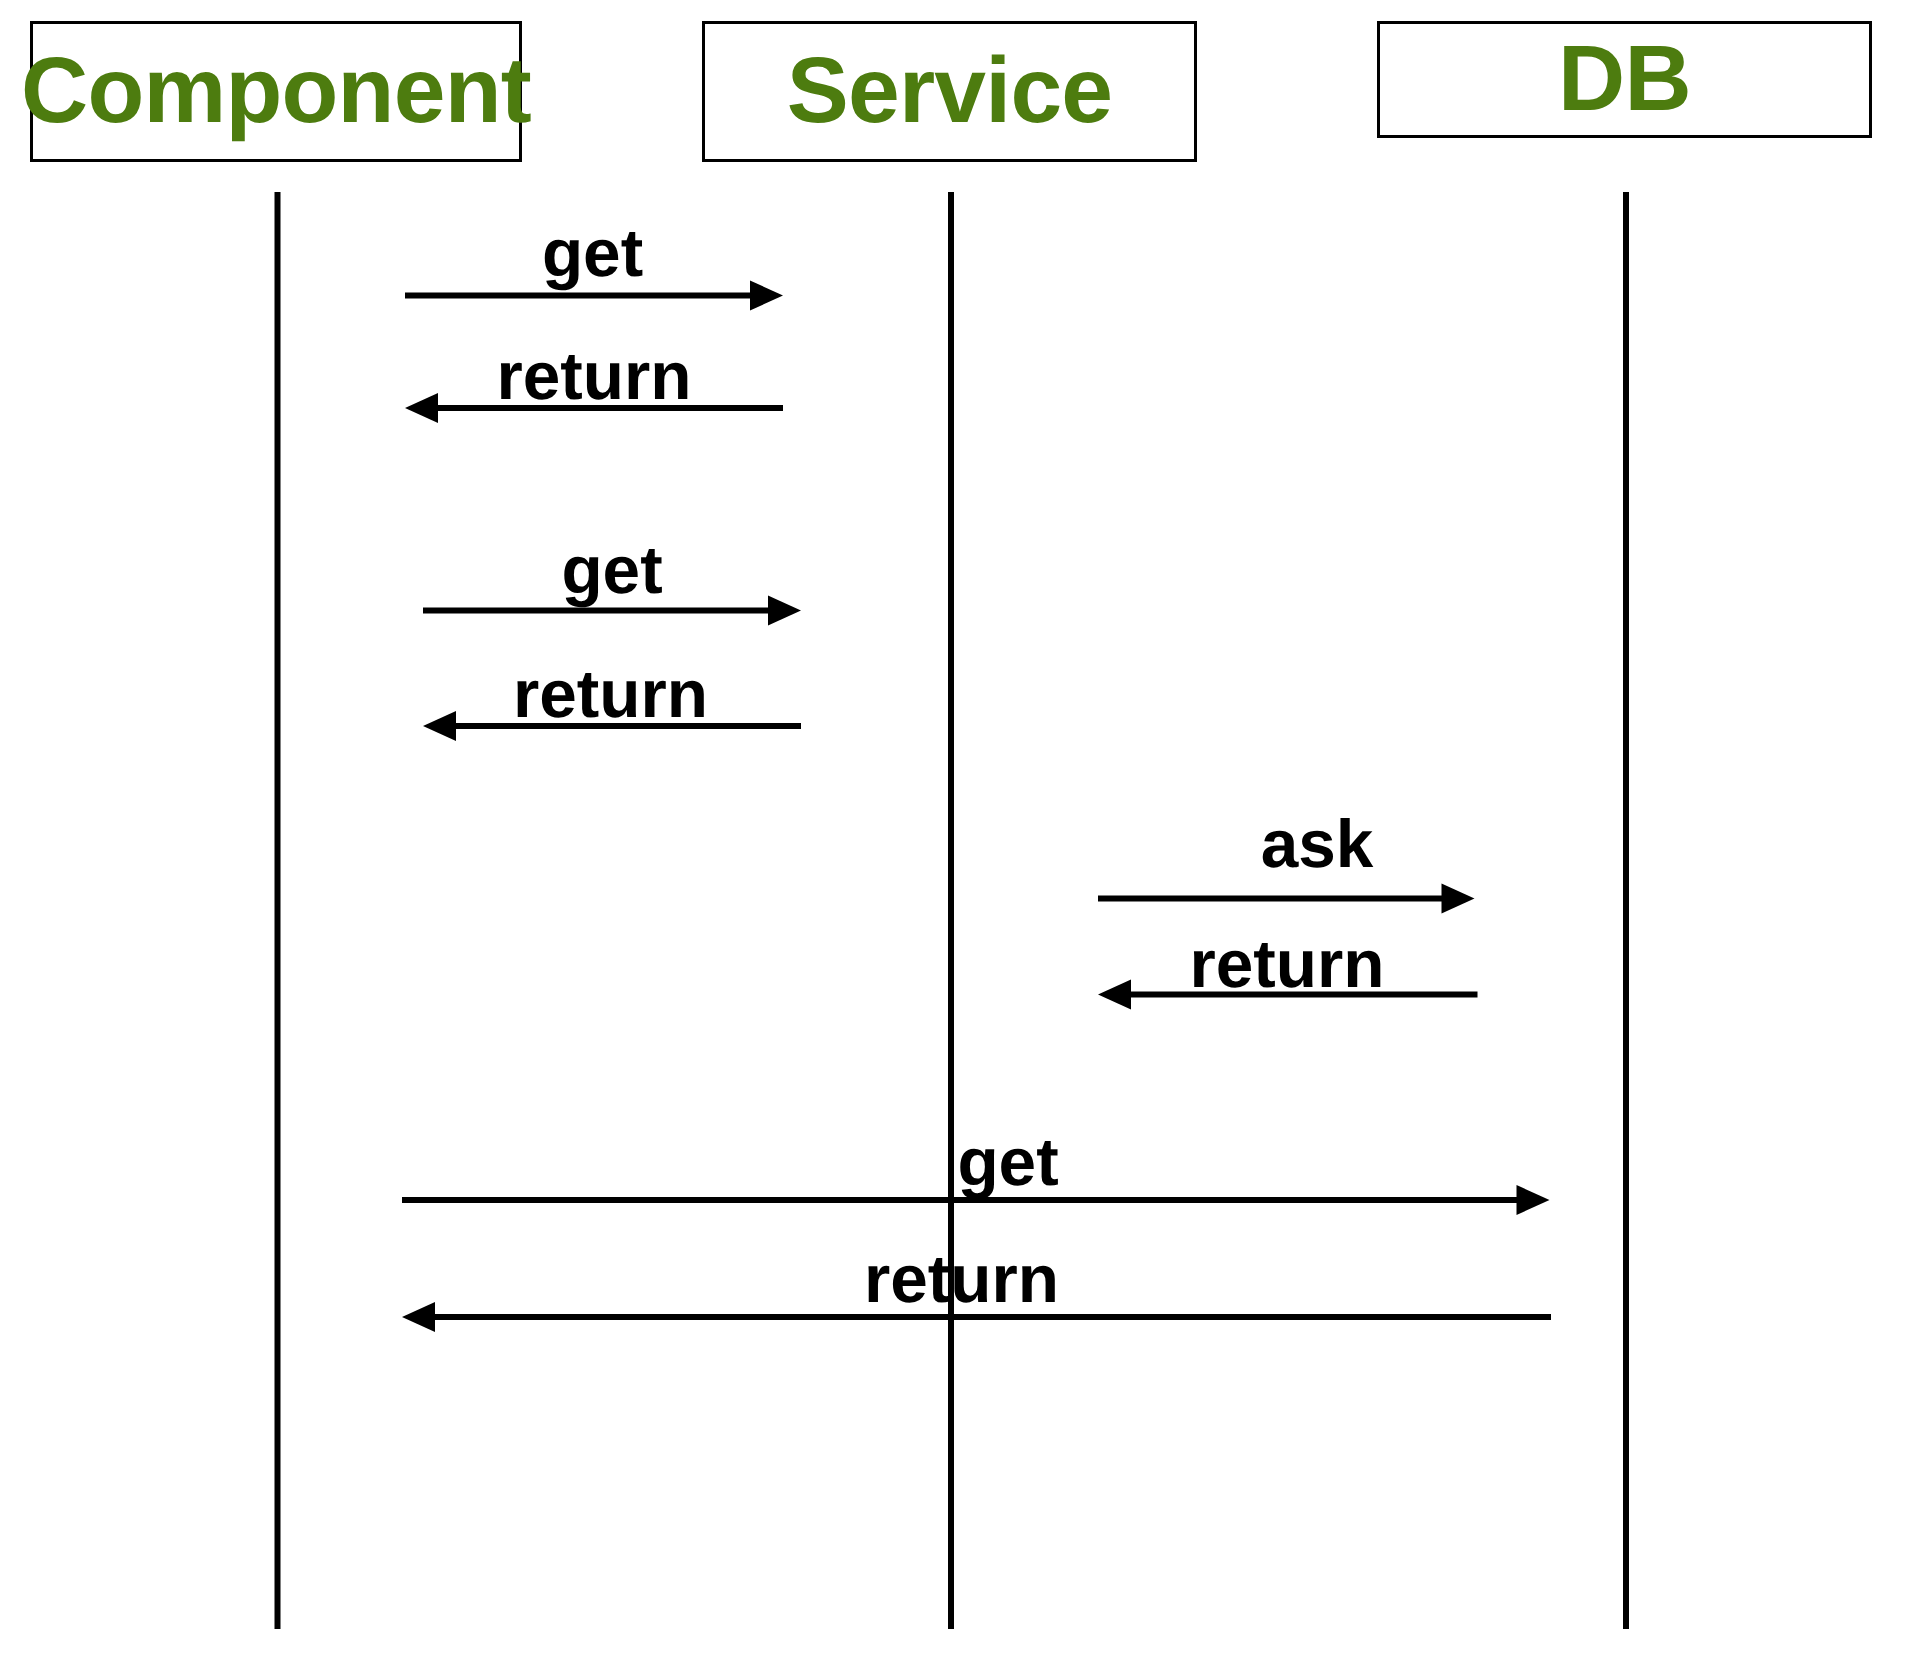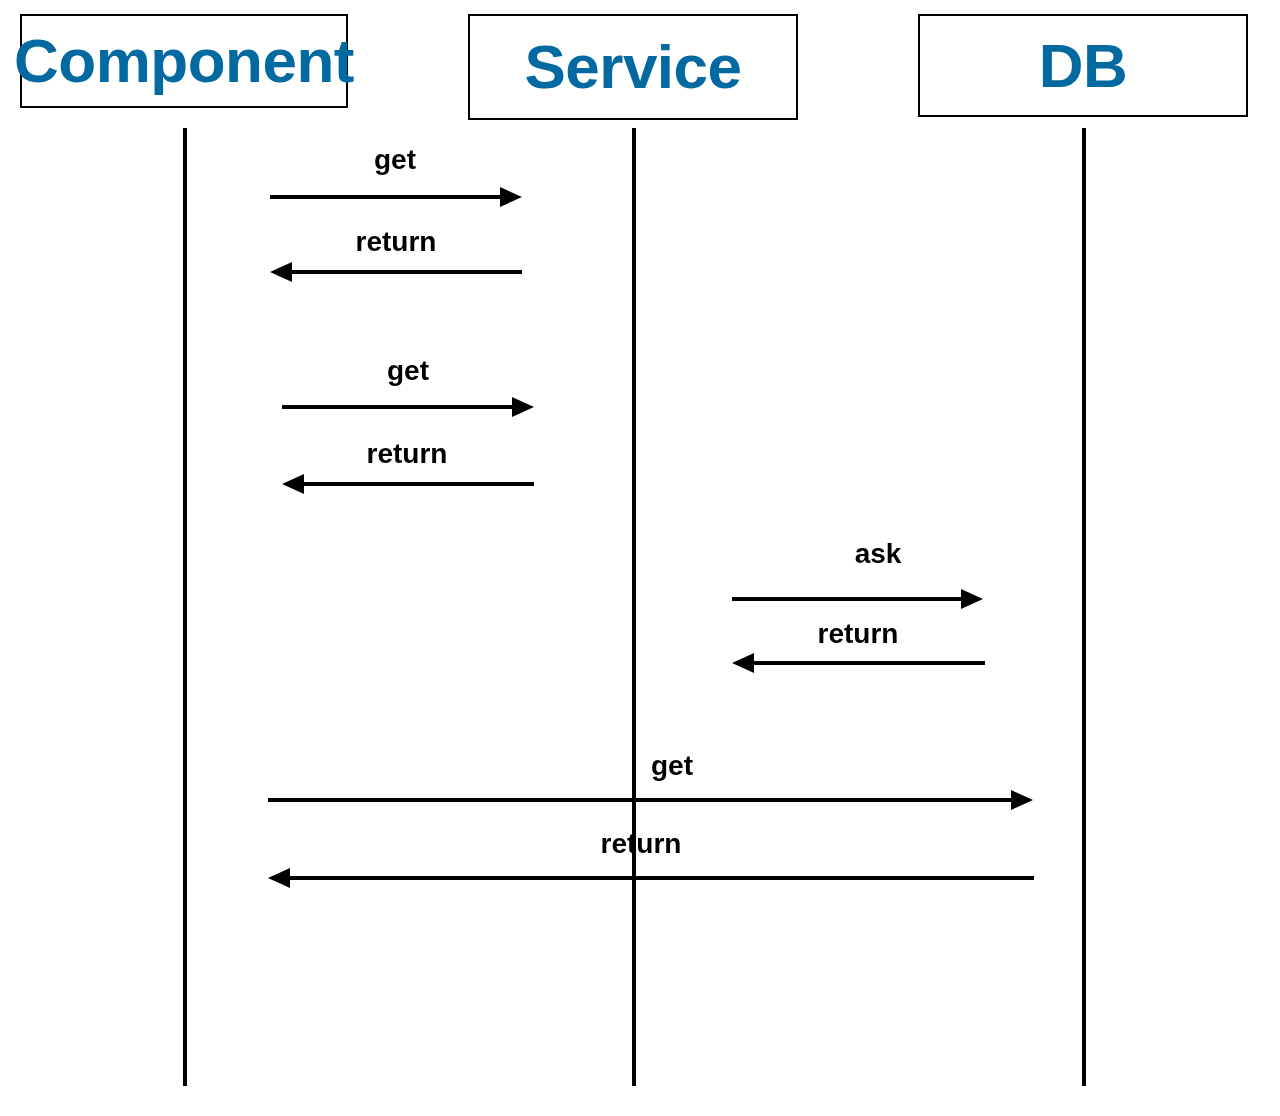--- a/index.html
+++ b/index.html
@@ -22,21 +22,21 @@
     box-sizing: border-box;
     border: 2px solid #000000;
     background: #ffffff;
     display: flex;
     align-items: center;
     justify-content: center;
   }
   .participant-label {
     font-size: 62px;
     font-weight: bold;
-    color: #0369a1;
+    color: #4d7c0f;
     line-height: 1;
     letter-spacing: -0.5px;
     white-space: nowrap;
   }
   .lifeline {
     position: absolute;
     width: 4px;
     background: #000000;
   }
   .msg-line {
@@ -52,42 +52,42 @@
     border-bottom: 10px solid transparent;
   }
   .arrowhead.right {
     border-left: 22px solid #000000;
   }
   .arrowhead.left {
     border-right: 22px solid #000000;
   }
   .msg-label {
     position: absolute;
-    font-size: 28px;
+    font-size: 45px;
     font-weight: bold;
     color: #000000;
     line-height: 1;
     white-space: nowrap;
   }
   .msg-label.centered {
     transform: translateX(-50%);
   }
 </style>
 </head>
 <body>
 
 <div id="diagram">
 
   <div class="participant-box" id="box-component" style="left: 20px; top: 14px; width: 328px; height: 94px;">
     <span class="participant-label">Component</span>
   </div>
-  <div class="participant-box" id="box-service" style="left: 468px; top: 14px; width: 330px; height: 106px;">
+  <div class="participant-box" id="box-service" style="left: 468px; top: 14px; width: 330px; height: 94px;">
     <span class="participant-label">Service</span>
   </div>
-  <div class="participant-box" id="box-db" style="left: 918px; top: 14px; width: 330px; height: 103px;">
+  <div class="participant-box" id="box-db" style="left: 918px; top: 14px; width: 330px; height: 78px;">
     <span class="participant-label">DB</span>
   </div>
 
   <div class="lifeline" id="lifeline-component" style="left: 183px; top: 128px; height: 958px;"></div>
   <div class="lifeline" id="lifeline-service" style="left: 632px; top: 128px; height: 958px;"></div>
   <div class="lifeline" id="lifeline-db" style="left: 1082px; top: 128px; height: 958px;"></div>
 
   <div id="messages-layer">
       <div class="msg-line" style="left: 270px; top: 195px; width: 232px;"></div>
       <div class="arrowhead right" style="top: 187px; left: 500px;"></div>

